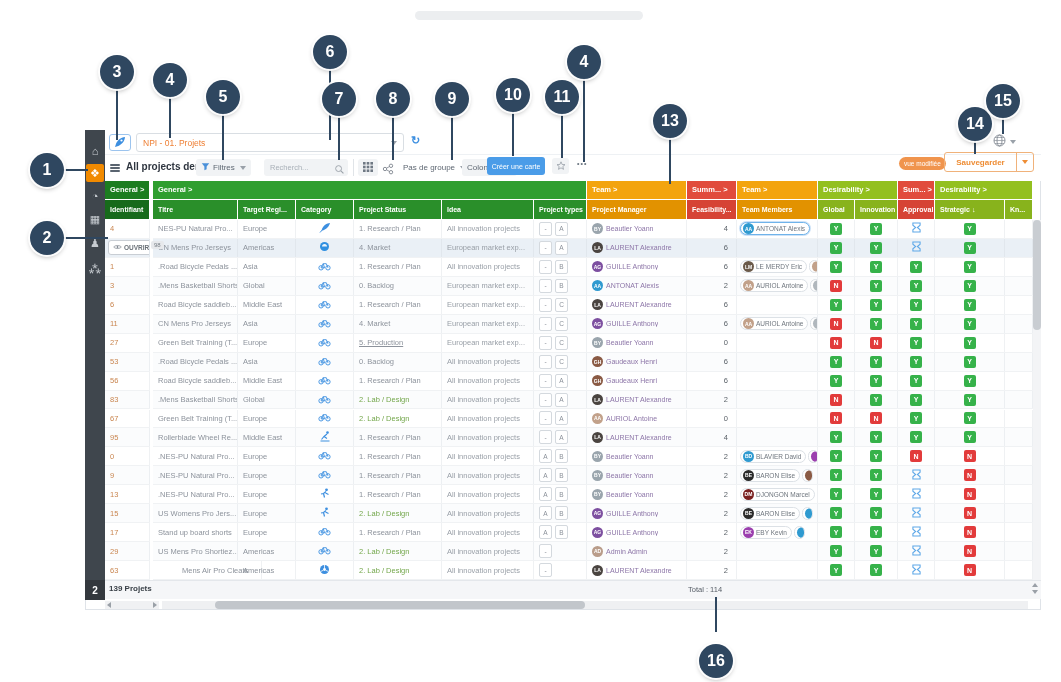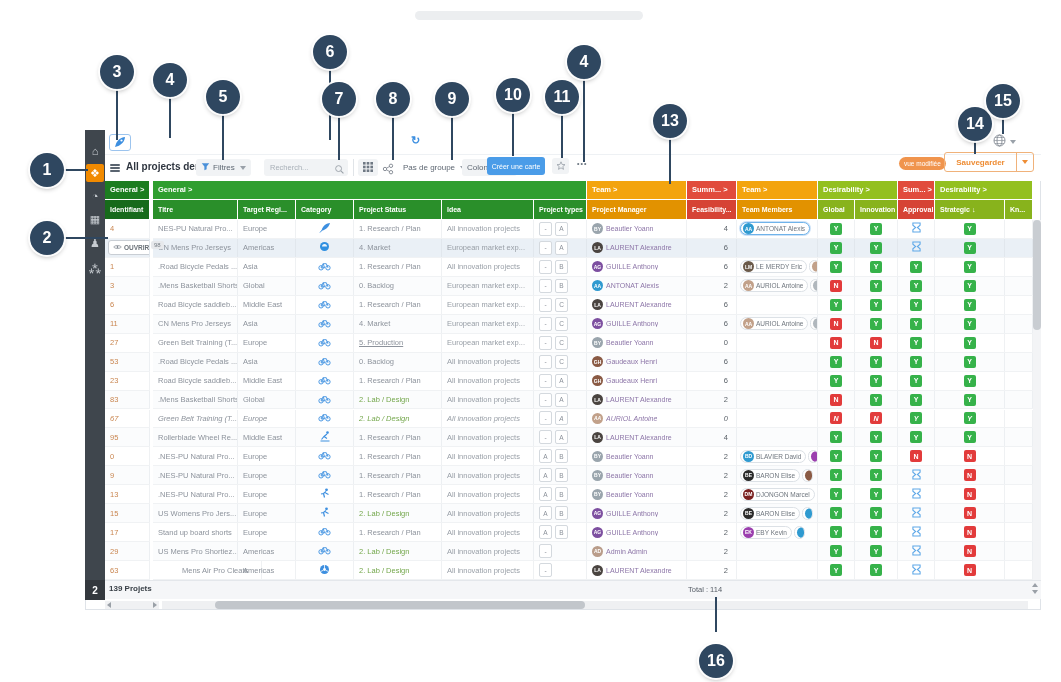--- a/index.html
+++ b/index.html
@@ -50,20 +50,24 @@
 
   <div class="abs" style="left:105px;top:130px;width:936px;height:25px;background:#fff;border-bottom:1px solid #eef1f4;box-sizing:border-box;"></div>
 
   <div class="abs" style="left:109px;top:134px;width:22px;height:17px;border:1px solid #9cc4ee;border-radius:3px;display:flex;align-items:center;justify-content:center;box-sizing:border-box;">
     <span><svg width="12" height="12" viewBox="0 0 12 12">
           <path d="M1 11 L3.5 10.2 C7.5 9 10.8 5.2 11 1 C6.8 1.2 3 4.5 1.8 8.5 Z" fill="#3d8fe0"></path>
           <circle cx="7.5" cy="4.5" r="1.1" fill="#fff"></circle>
         </svg></span>
   </div>
 
+  <div class="abs" style="left:136px;top:133px;width:268px;height:19px;border:1px solid #d9dee3;border-radius:3px;display:flex;align-items:center;padding:0 6px;box-sizing:border-box;">
+    <span style="color:#ee7f33;font-size:8.5px;">NPI - 01. Projets</span>
+    <span class="caret" style="margin-left:auto;"></span>
+  </div>
 
   <div class="abs" style="left:411px;top:134px;font-size:11px;color:#3d8fe0;font-weight:bold;">↻</div>
 
   <div class="abs" style="left:993px;top:133px;display:flex;align-items:center;gap:2px;">
     <span><svg width="13" height="13" viewBox="0 0 13 13">
           <circle cx="6.5" cy="6.5" r="5.5" fill="none" stroke="#8a9099"></circle>
           <ellipse cx="6.5" cy="6.5" rx="2.5" ry="5.5" fill="none" stroke="#8a9099"></ellipse>
           <path d="M1 6.5 H12 M2 3.5 H11 M2 9.5 H11" stroke="#8a9099" stroke-width=".7"></path>
         </svg></span>
     <span class="caret"></span>
@@ -505,21 +509,21 @@
         </div>
         <div class="cell" style="left: 793px; width: 37px; justify-content: center; padding: 0px;">
           <span class="ynb" style="background:#36b24a">Y</span>
         </div>
         <div class="cell" style="left: 830px; width: 70px; justify-content: center; padding: 0px;">
           <span class="ynb" style="background:#36b24a">Y</span>
         </div>
         <div class="cell" style="left: 900px; width: 28px;"></div>
       </div>
       <div class="hrow" style="top: 190.6px; height: 18.95px; background: rgb(255, 255, 255); border-bottom: 1px solid rgb(240, 242, 244);">
-        <div class="cell" style="left: 0px; width: 45px; color: rgb(201, 133, 79);">23</div>
+        <div class="cell" style="left: 0px; width: 45px; color: rgb(201, 133, 79);">56</div>
         <div class="cell" style="left: 48px; width: 85px;">Road Bicycle saddleb...</div>
         <div class="cell" style="left: 133px; width: 58px;">Middle East</div>
         <div class="cell" style="left: 191px; width: 58px; justify-content: center; padding: 0px;">
           <span><svg width="13" height="10" viewBox="0 0 14 11">
               <circle cx="3.2" cy="7.5" r="2.4" fill="none" stroke="#3d8fe0"></circle>
               <circle cx="10.8" cy="7.5" r="2.4" fill="none" stroke="#3d8fe0"></circle>
               <path d="M3.2 7.5 L5.5 3 L9 3 L10.8 7.5 M5.5 3 L7.2 7.5 L3.2 7.5" fill="none" stroke="#3d8fe0"></path>
             </svg></span>
         </div>
         <div class="cell" style="left: 249px; width: 88px; color: rgb(141, 147, 156);">1. Research / Plan</div>
@@ -578,21 +582,21 @@
           <span class="ynb" style="background:#36b24a">Y</span>
         </div>
         <div class="cell" style="left: 793px; width: 37px; justify-content: center; padding: 0px;">
           <span class="ynb" style="background:#36b24a">Y</span>
         </div>
         <div class="cell" style="left: 830px; width: 70px; justify-content: center; padding: 0px;">
           <span class="ynb" style="background:#36b24a">Y</span>
         </div>
         <div class="cell" style="left: 900px; width: 28px;"></div>
       </div>
-      <div class="hrow" style="top: 228.5px; height: 18.95px; background: rgb(255, 255, 255); border-bottom: 1px solid rgb(240, 242, 244); font-style: italic;">
+      <div class="hrow" style="top: 228.5px; height: 18.95px; background: rgb(255, 255, 255); border-bottom: 1px solid rgb(240, 242, 244);">
         <div class="cell" style="left: 0px; width: 45px; color: rgb(201, 133, 79);">67</div>
         <div class="cell" style="left: 48px; width: 85px;">Green Belt Training (T...</div>
         <div class="cell" style="left: 133px; width: 58px;">Europe</div>
         <div class="cell" style="left: 191px; width: 58px; justify-content: center; padding: 0px;">
           <span><svg width="13" height="10" viewBox="0 0 14 11">
               <circle cx="3.2" cy="7.5" r="2.4" fill="none" stroke="#3d8fe0"></circle>
               <circle cx="10.8" cy="7.5" r="2.4" fill="none" stroke="#3d8fe0"></circle>
               <path d="M3.2 7.5 L5.5 3 L9 3 L10.8 7.5 M5.5 3 L7.2 7.5 L3.2 7.5" fill="none" stroke="#3d8fe0"></path>
             </svg></span>
         </div>

